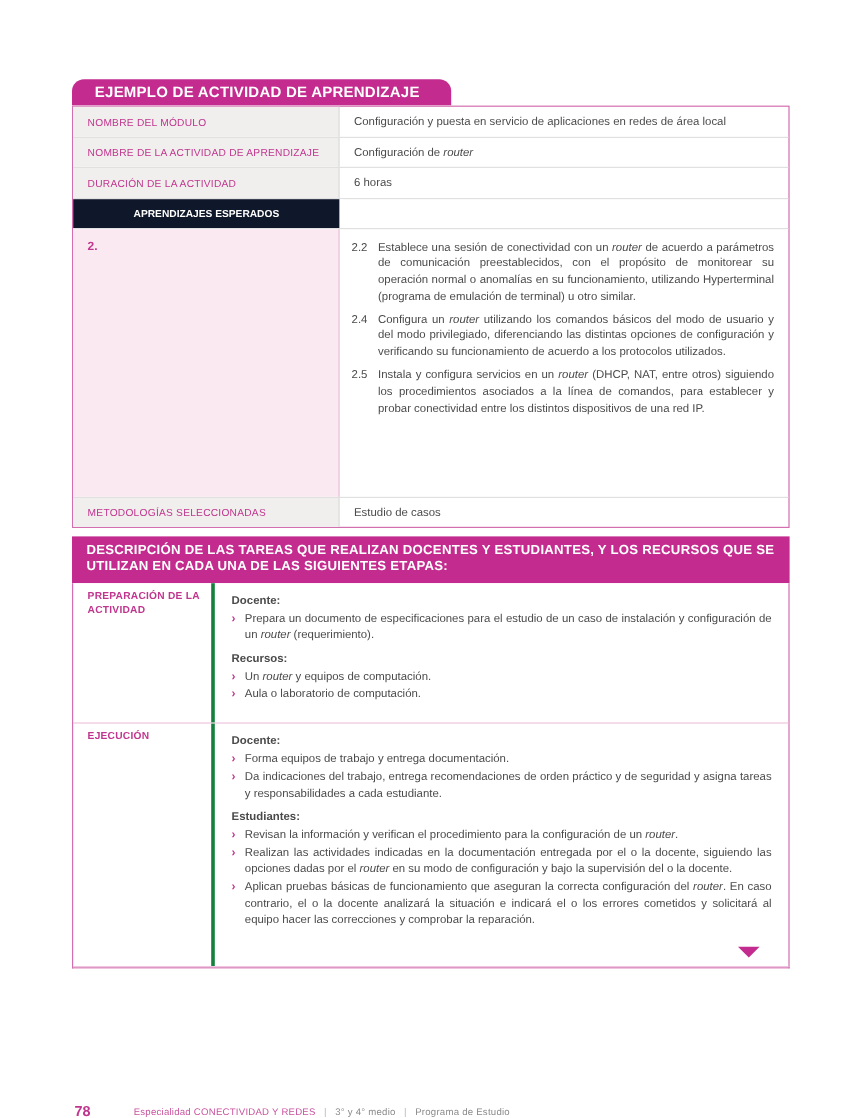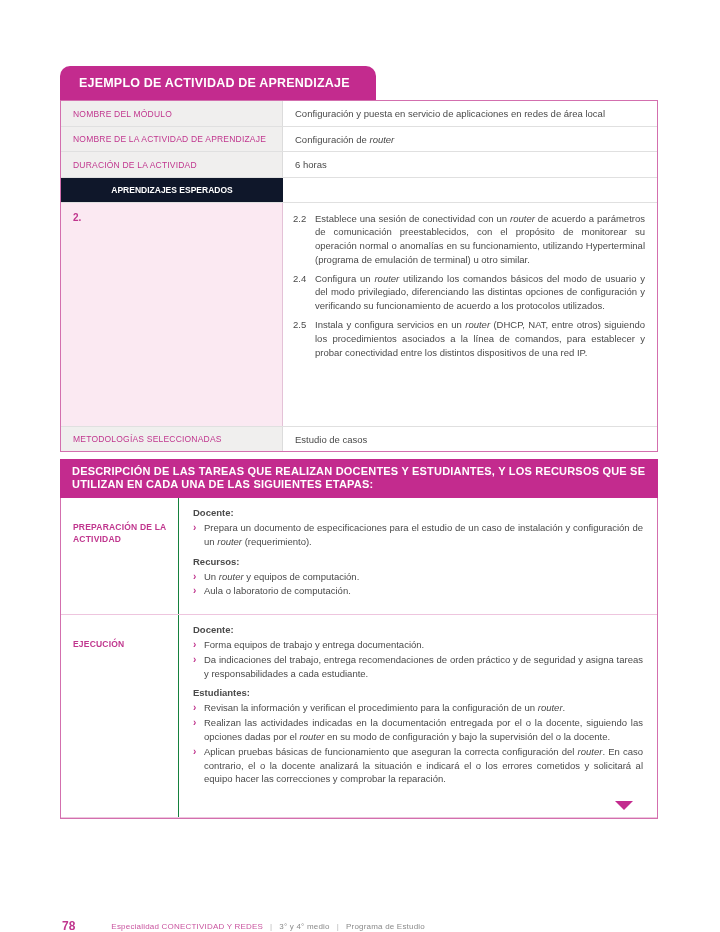--- a/index.html
+++ b/index.html
@@ -7,21 +7,21 @@
   body {
     width: 720px; height: 932px; position: relative; overflow: hidden;
     font-family: "Liberation Sans", "DejaVu Sans", sans-serif;
     color: #4a4a4a;
     -webkit-font-smoothing: antialiased;
   }
   .doc { position: absolute; left: 60px; top: 66px; width: 598px; }
 
   
   .title-box {
-    width: 316px; height: 34px; background: #c32b8e;
+    width: 316px; height: 22px; background: #c32b8e;
     border-radius: 10px 10px 0 0; display: flex; align-items: center;
     padding: 0 0 0 19px;
   }
   .title-box span {
     color: #ffffff; font-weight: bold; font-size: 12.5px; letter-spacing: .2px;
   }
 
   
   .tbl { border: 1.5px solid #d36fae; background: #ffffff; }
   .row { display: flex; border-bottom: 1px solid #e0e0e0; }
@@ -71,22 +71,22 @@
     margin-top: 7px; background: #c32b8e; color: #ffffff;
     font-size: 11px; font-weight: bold; line-height: 13px; letter-spacing: .2px;
     padding: 6px 12px 7px 12px;
   }
 
   
   .tbl2 { border: 1.5px solid #d36fae; border-top: none; background: #ffffff; position: relative; }
   .sec-row { display: flex; border-bottom: 1px solid #eec5de; }
   .sec-row:last-child { border-bottom: none; }
   .sec-label {
-    width: 118px; flex: 0 0 118px; border-right: 1px solid #15803d;
-    padding: 23px 8px 8px 12px;
+    width: 118px; flex: 0 0 118px; border-right: 3px solid #15803d;
+    padding: 4px 8px 8px 12px;
     color: #c0368e; font-size: 8.5px; font-weight: bold; line-height: 12px; letter-spacing: .2px;
   }
   .sec-content { flex: 1; padding: 8px 14px 10px 14px; }
   .subhead { font-size: 9.5px; font-weight: bold; line-height: 14px; margin-top: 6px; }
   .subhead:first-child { margin-top: 0; }
   .bullet-item { display: flex; margin-top: 1px; }
   .bullet-glyph { flex: 0 0 11px; color: #c0368e; font-size: 10px; line-height: 13.8px; font-weight: bold; }
   .bullet-text { flex: 1; font-size: 9.5px; line-height: 13.8px; text-align: justify; }
   .prep-row { min-height: 117px; }
   .ejec-row { min-height: 203px; }

